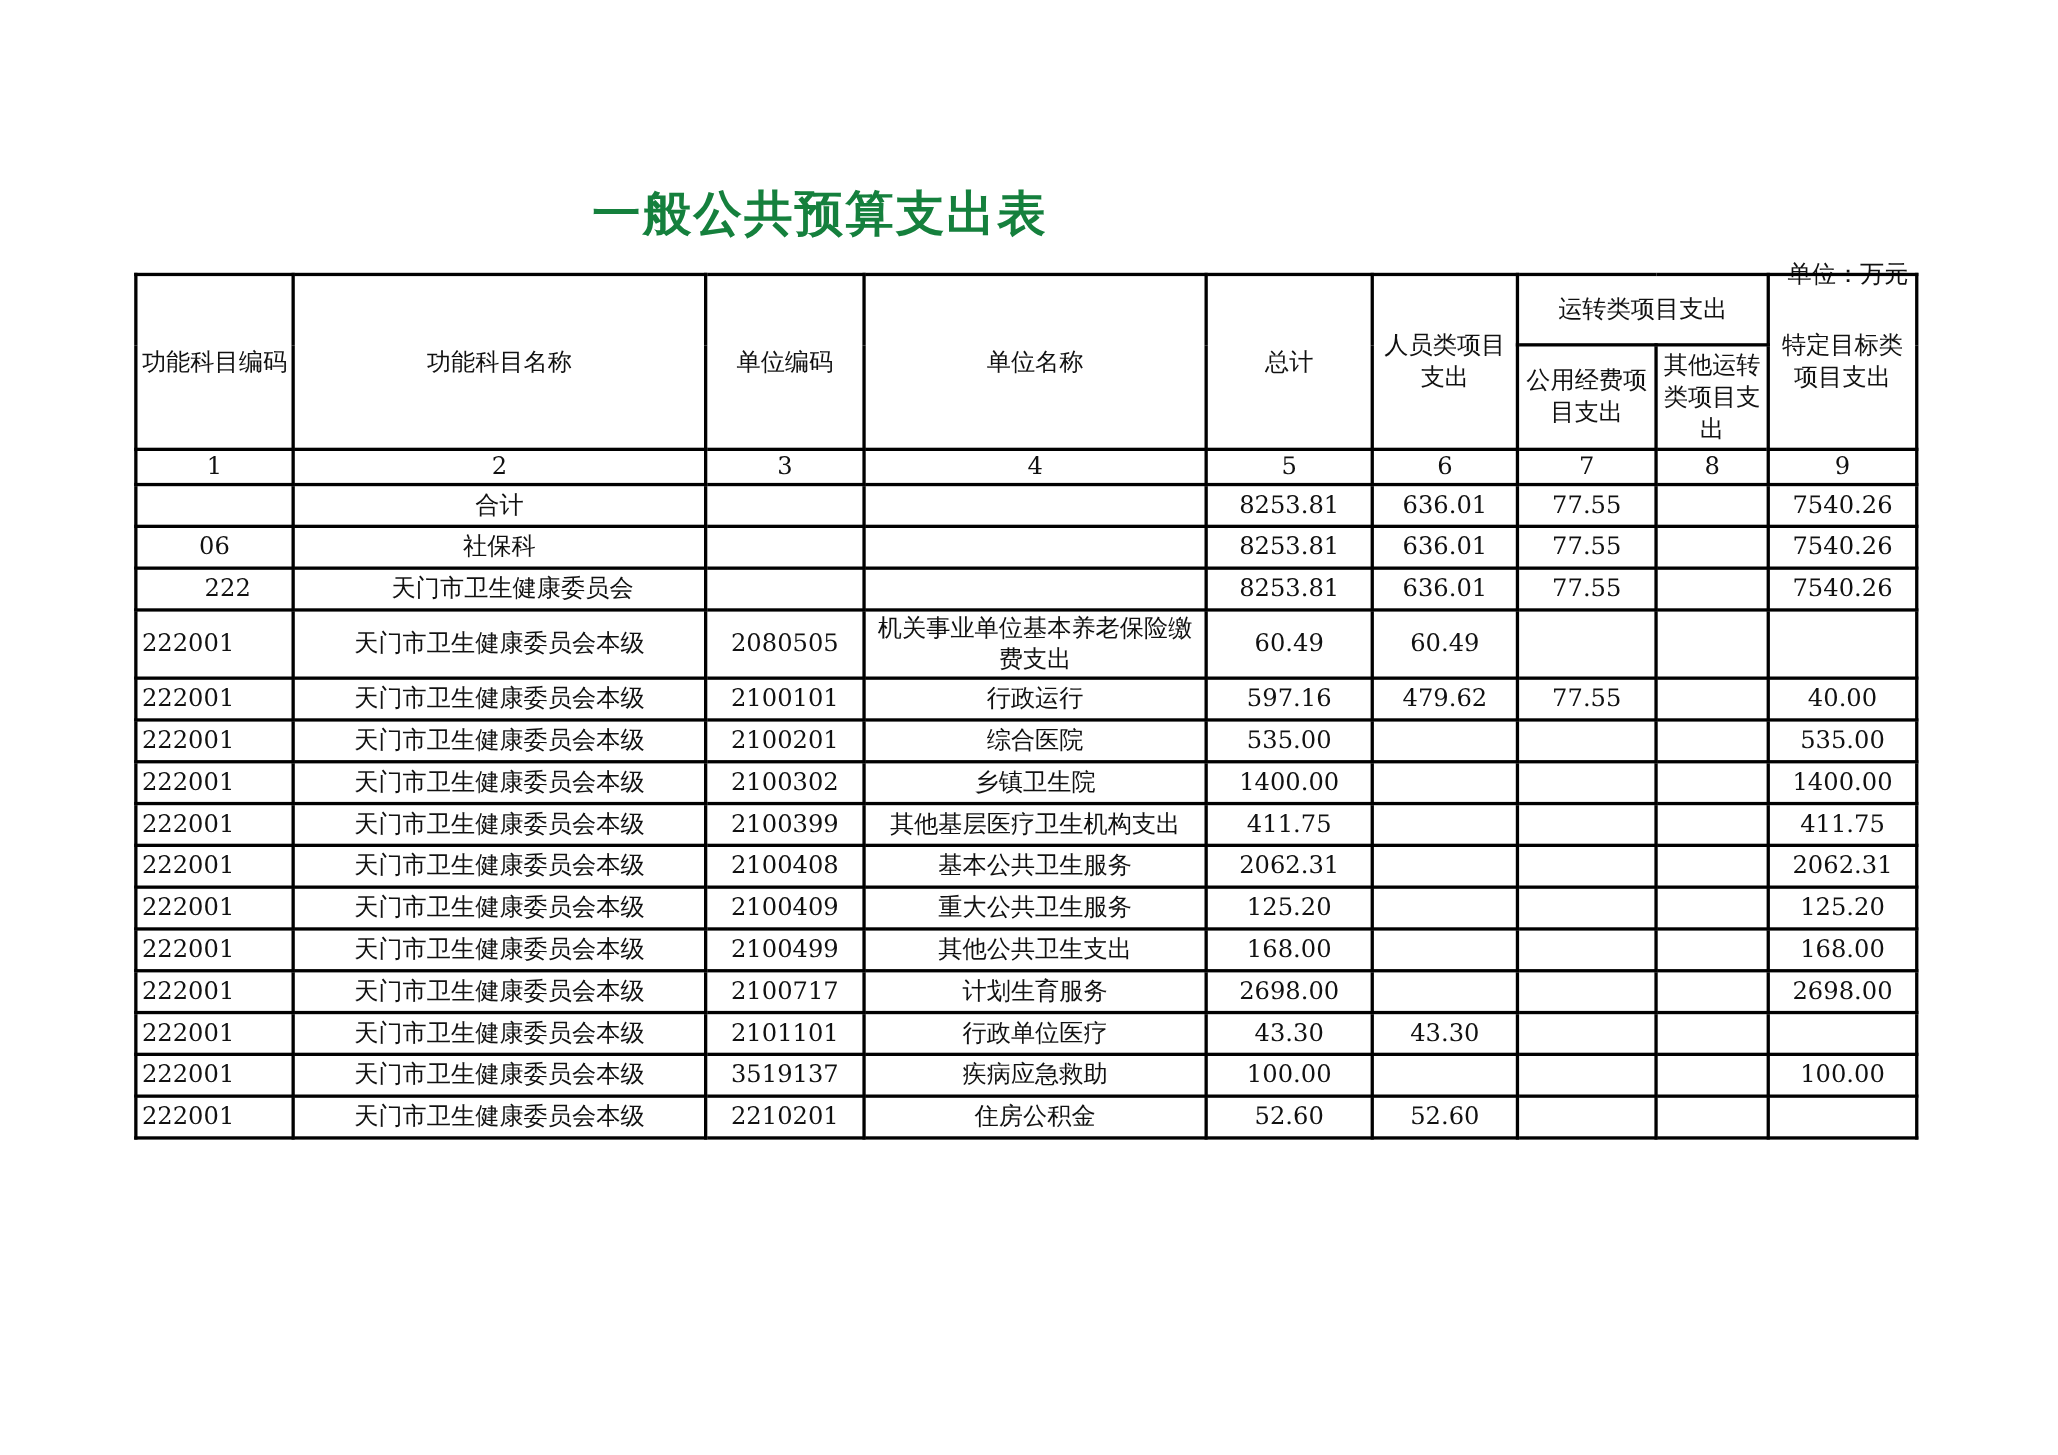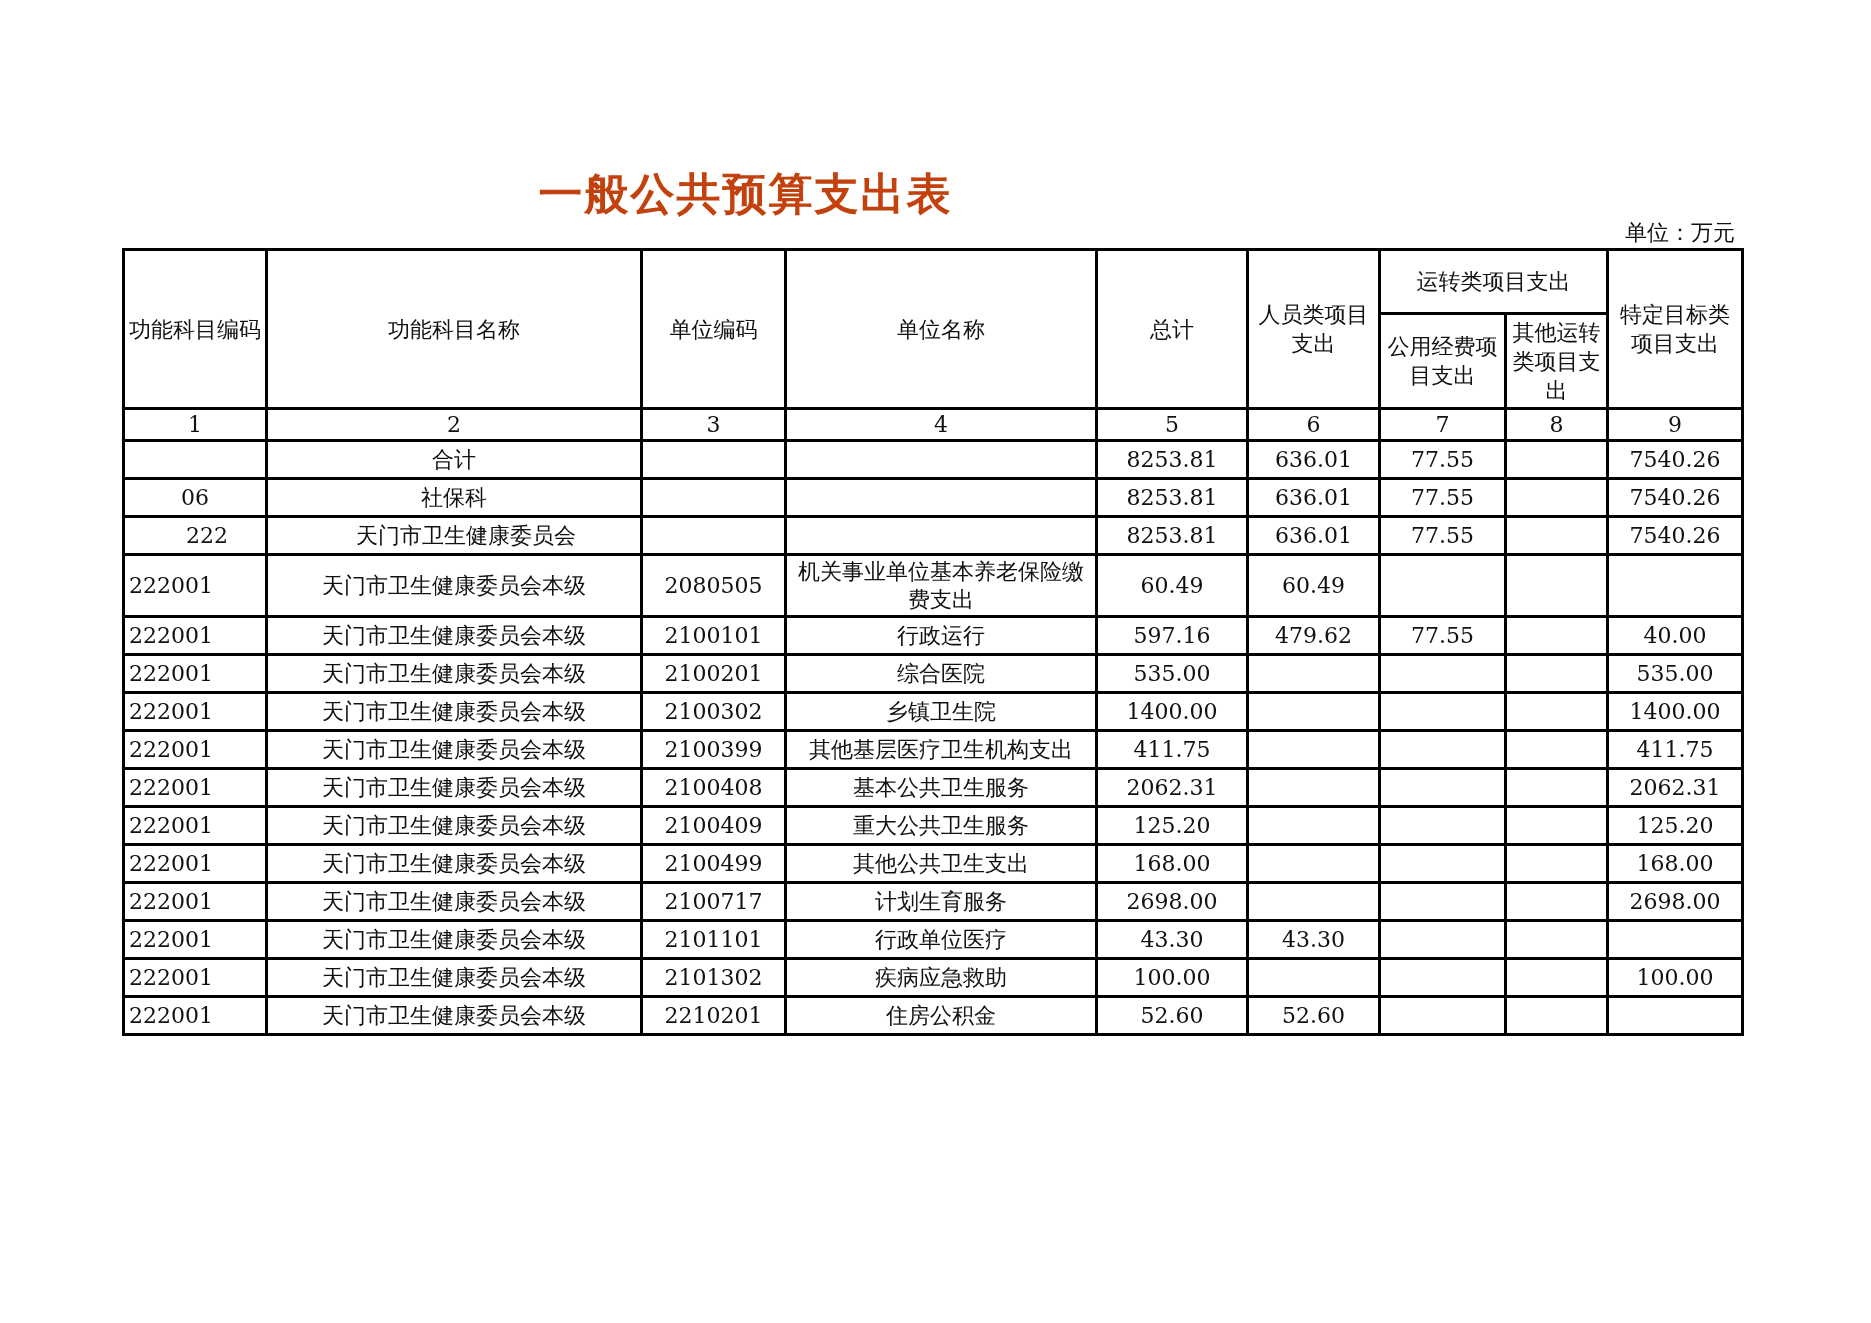--- a/index.html
+++ b/index.html
@@ -1,21 +1,21 @@
 <!DOCTYPE html>
 <html><head>
 <meta charset="utf-8">
 <style>
   html, body { margin:0; padding:0; background:#ffffff; }
   body { width:1871px; height:1323px; position:relative; overflow:hidden;
          font-family:"DejaVu Serif","Liberation Serif",serif; color:#111; }
   .title { position:absolute; left:0; width:1491px; top:165px; text-align:center;
            font-family:"DejaVu Sans","Liberation Sans",sans-serif; font-weight:bold;
-           font-size:44px; letter-spacing:2px; color:#c2410c; }
-  .unit { position:absolute; right:136px; top:218px; font-size:22px; }
+           font-size:44px; letter-spacing:2px; color:#15803d; }
+  .unit { position:absolute; right:136px; top:234px; font-size:22px; }
   table { position:absolute; left:122px; top:248px; border-collapse:collapse;
           table-layout:fixed; width:1619px; }
   td, th { border:3px solid #000; padding:0 4px; font-weight:normal; font-size:22px;
            line-height:29px; overflow:hidden; white-space:nowrap; }
   th { text-align:center; vertical-align:middle; white-space:normal; }
   .idx td { text-align:center; height:27px; }
   .num { text-align:center; }
   .rowd td { height:35px; }
   .tall td { height:59px; }
   .l { text-align:center; }
@@ -210,21 +210,21 @@
         <td class="l wrap">行政单位医疗</td>
         <td class="num">43.30</td>
         <td class="num">43.30</td>
         <td class="num"></td>
         <td class="num"></td>
         <td class="num"></td>
       </tr>
       <tr class="rowd">
         <td class="code2">222001</td>
         <td class="l ind2">天门市卫生健康委员会本级</td>
-        <td class="l">2101302</td>
+        <td class="l">3519137</td>
         <td class="l wrap">疾病应急救助</td>
         <td class="num">100.00</td>
         <td class="num"></td>
         <td class="num"></td>
         <td class="num"></td>
         <td class="num">100.00</td>
       </tr>
       <tr class="rowd">
         <td class="code2">222001</td>
         <td class="l ind2">天门市卫生健康委员会本级</td>

